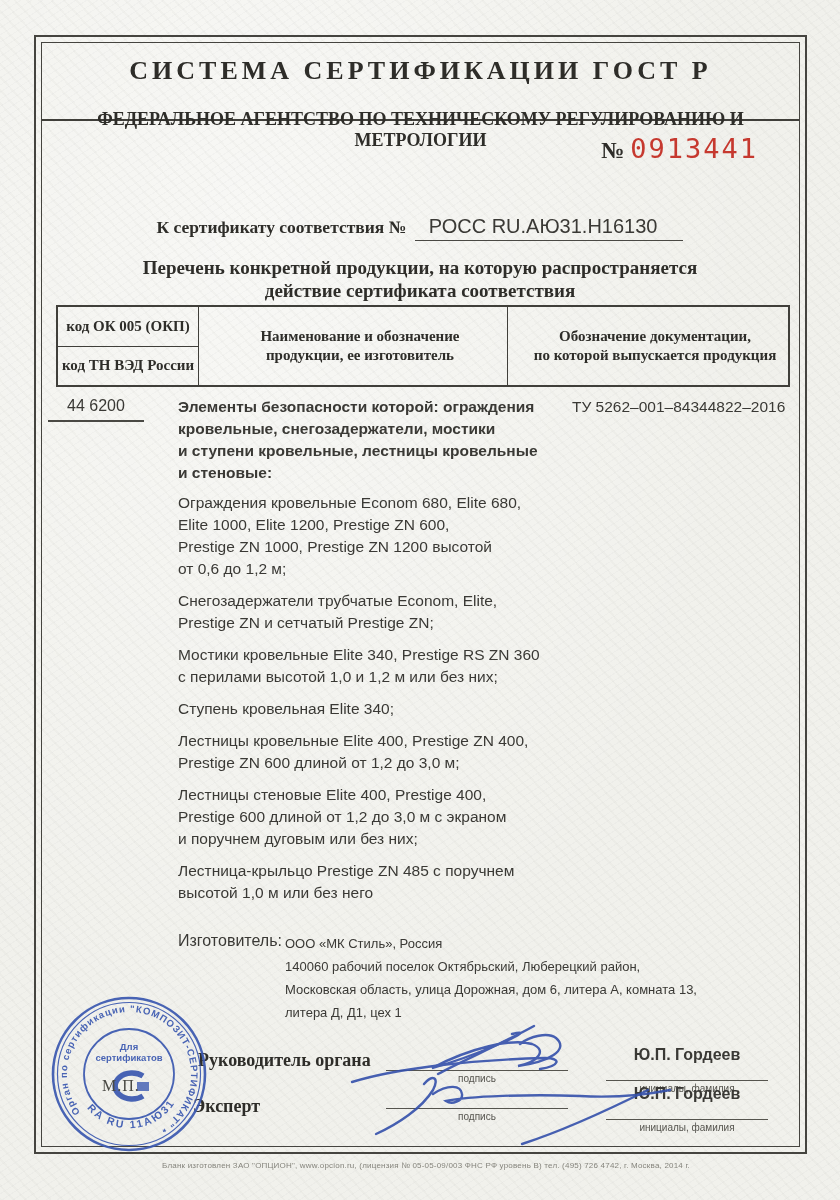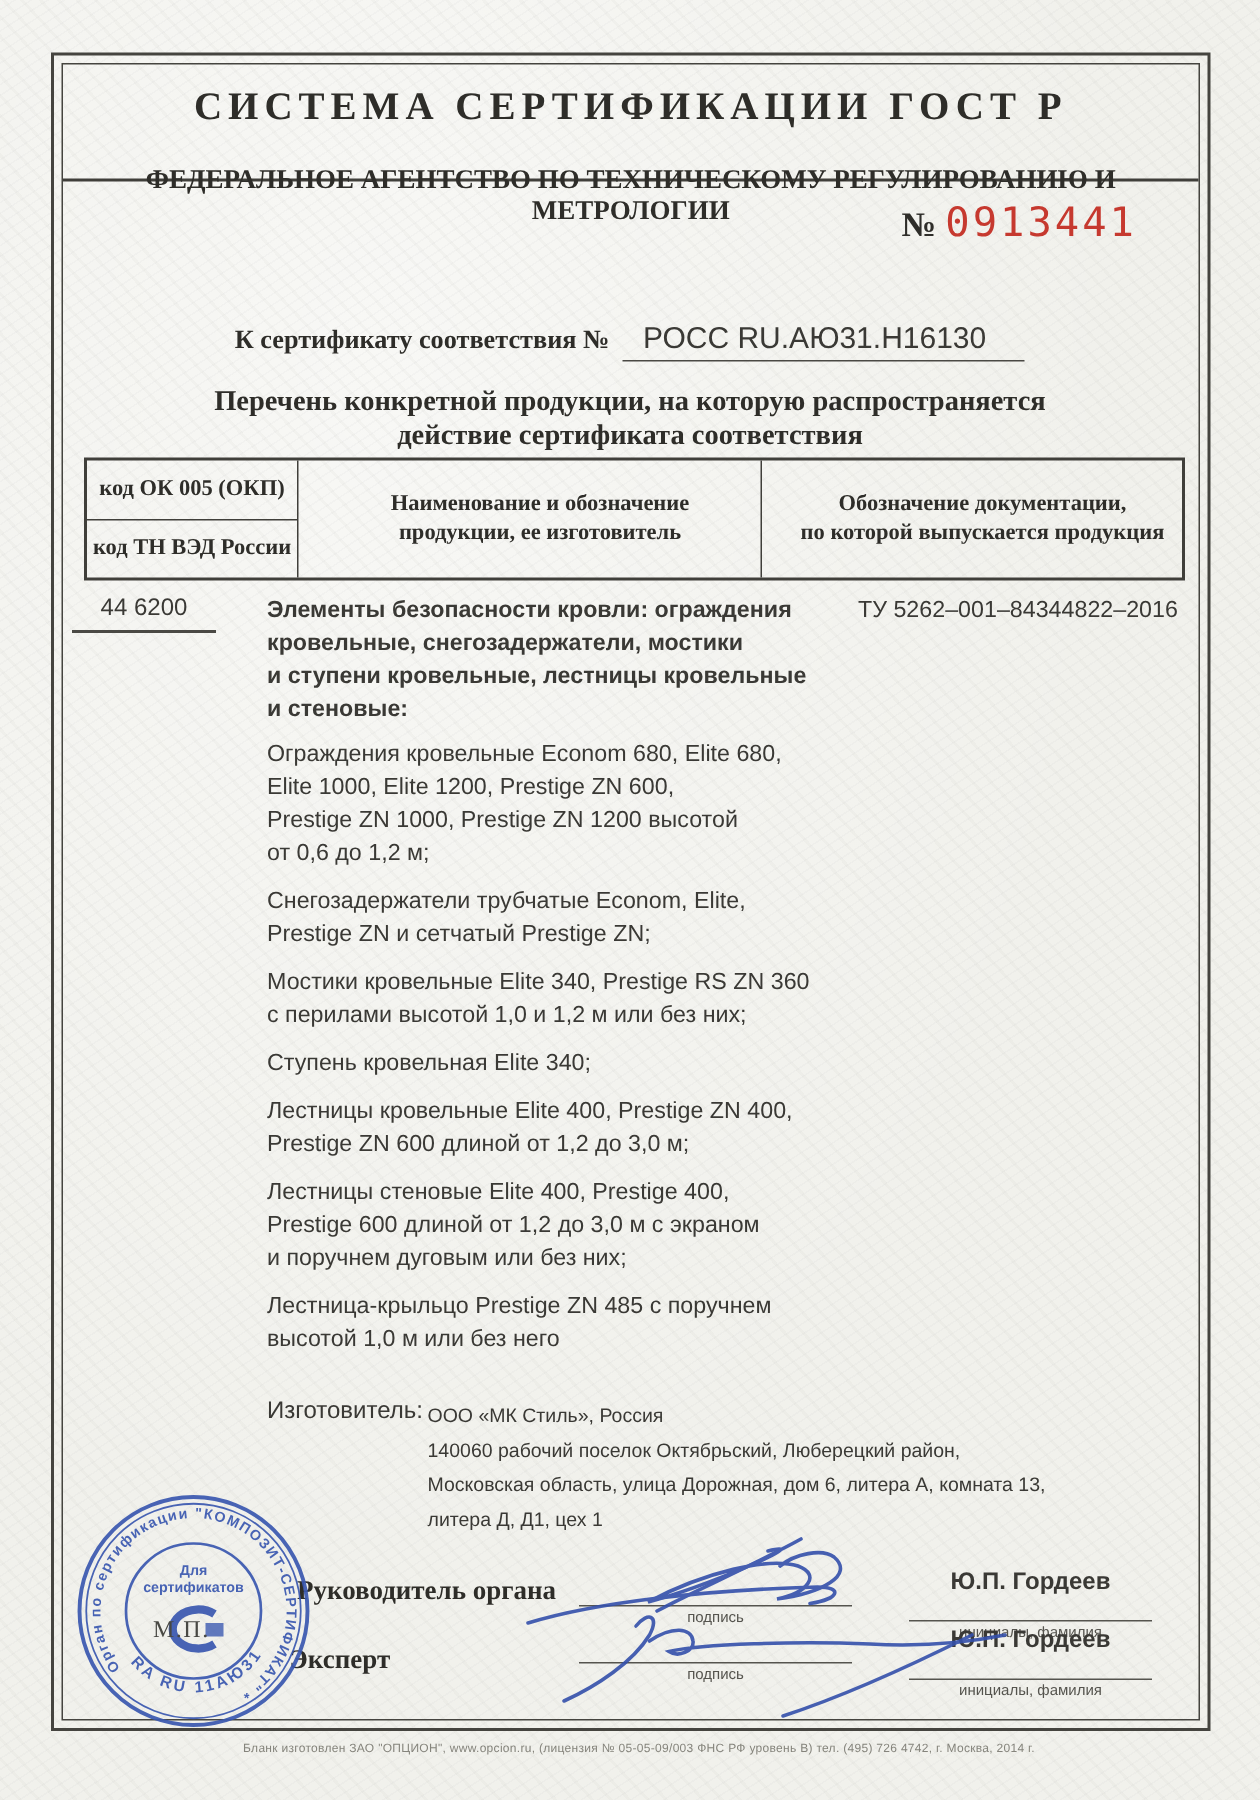--- a/index.html
+++ b/index.html
@@ -93,21 +93,21 @@
     <div class="c2 cell">Наименование и обозначение
 продукции, ее изготовитель</div>
     <div class="c3 cell">Обозначение документации,
 по которой выпускается продукция</div>
   </div>
 
   <div class="okp-code">44 6200</div>
   <div class="tu-doc">ТУ 5262–001–84344822–2016</div>
 
   <div class="body-col">
-    <div class="body-heading">Элементы безопасности кровли: ограждения
+    <div class="body-heading">Элементы безопасности которой: ограждения
 кровельные, снегозадержатели, мостики
 и ступени кровельные, лестницы кровельные
 и стеновые:</div>
     <div class="body-par">Ограждения кровельные Econom 680, Elite 680,
 Elite 1000, Elite 1200, Prestige ZN 600,
 Prestige ZN 1000, Prestige ZN 1200 высотой
 от 0,6 до 1,2 м;</div>
     <div class="body-par">Снегозадержатели трубчатые Econom, Elite,
 Prestige ZN и сетчатый Prestige ZN;</div>
     <div class="body-par">Мостики кровельные Elite 340, Prestige RS ZN 360

